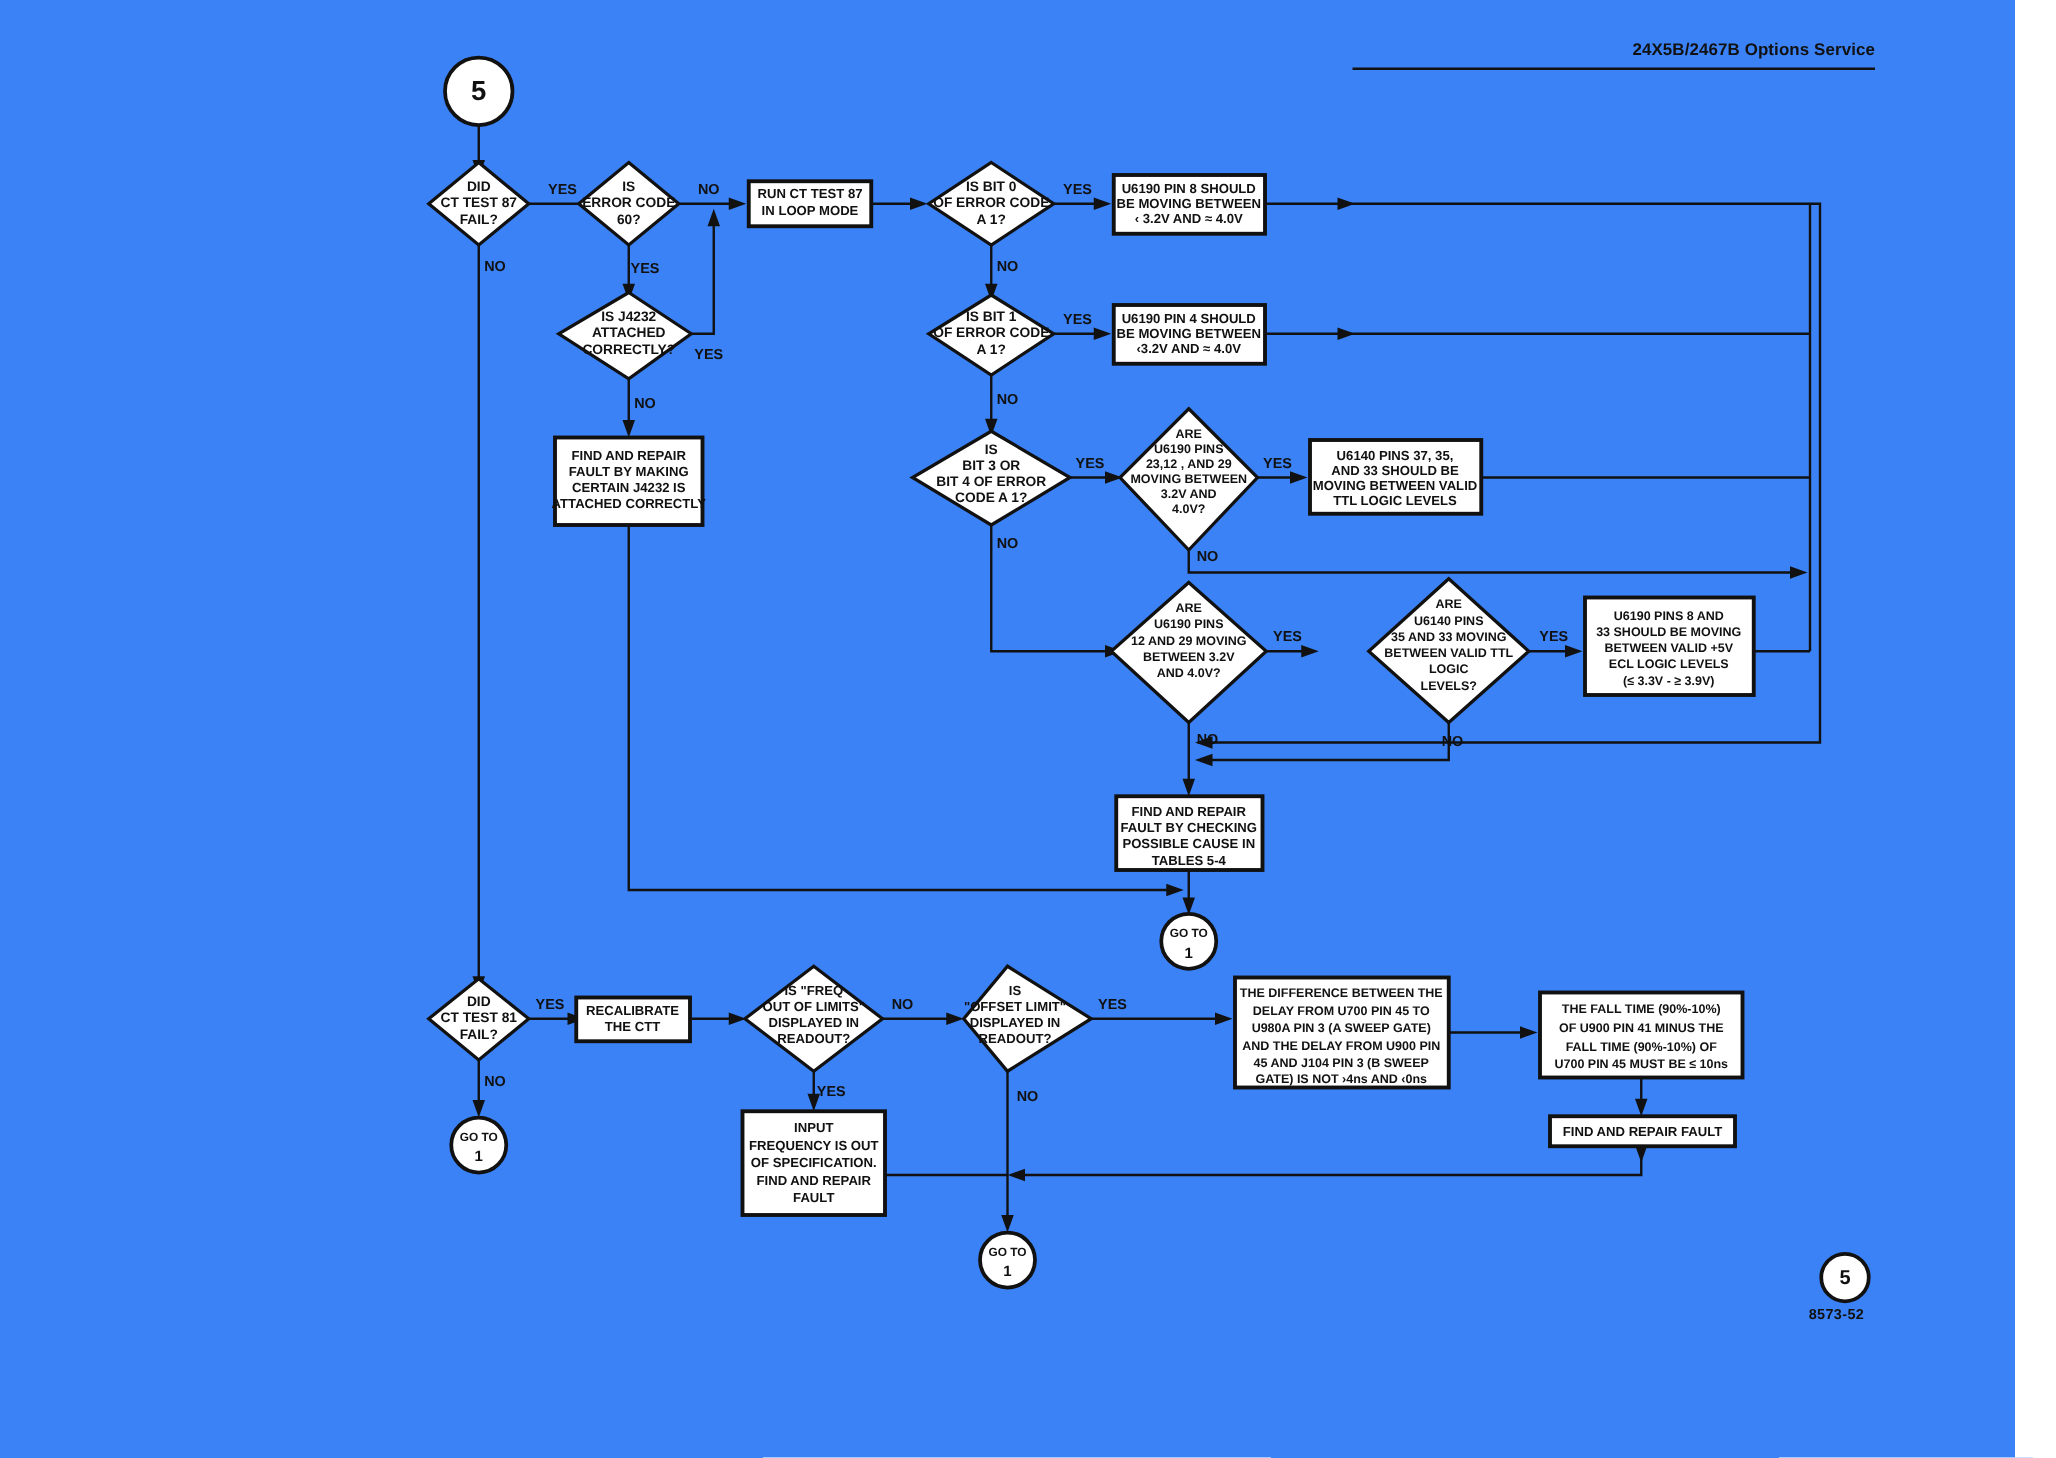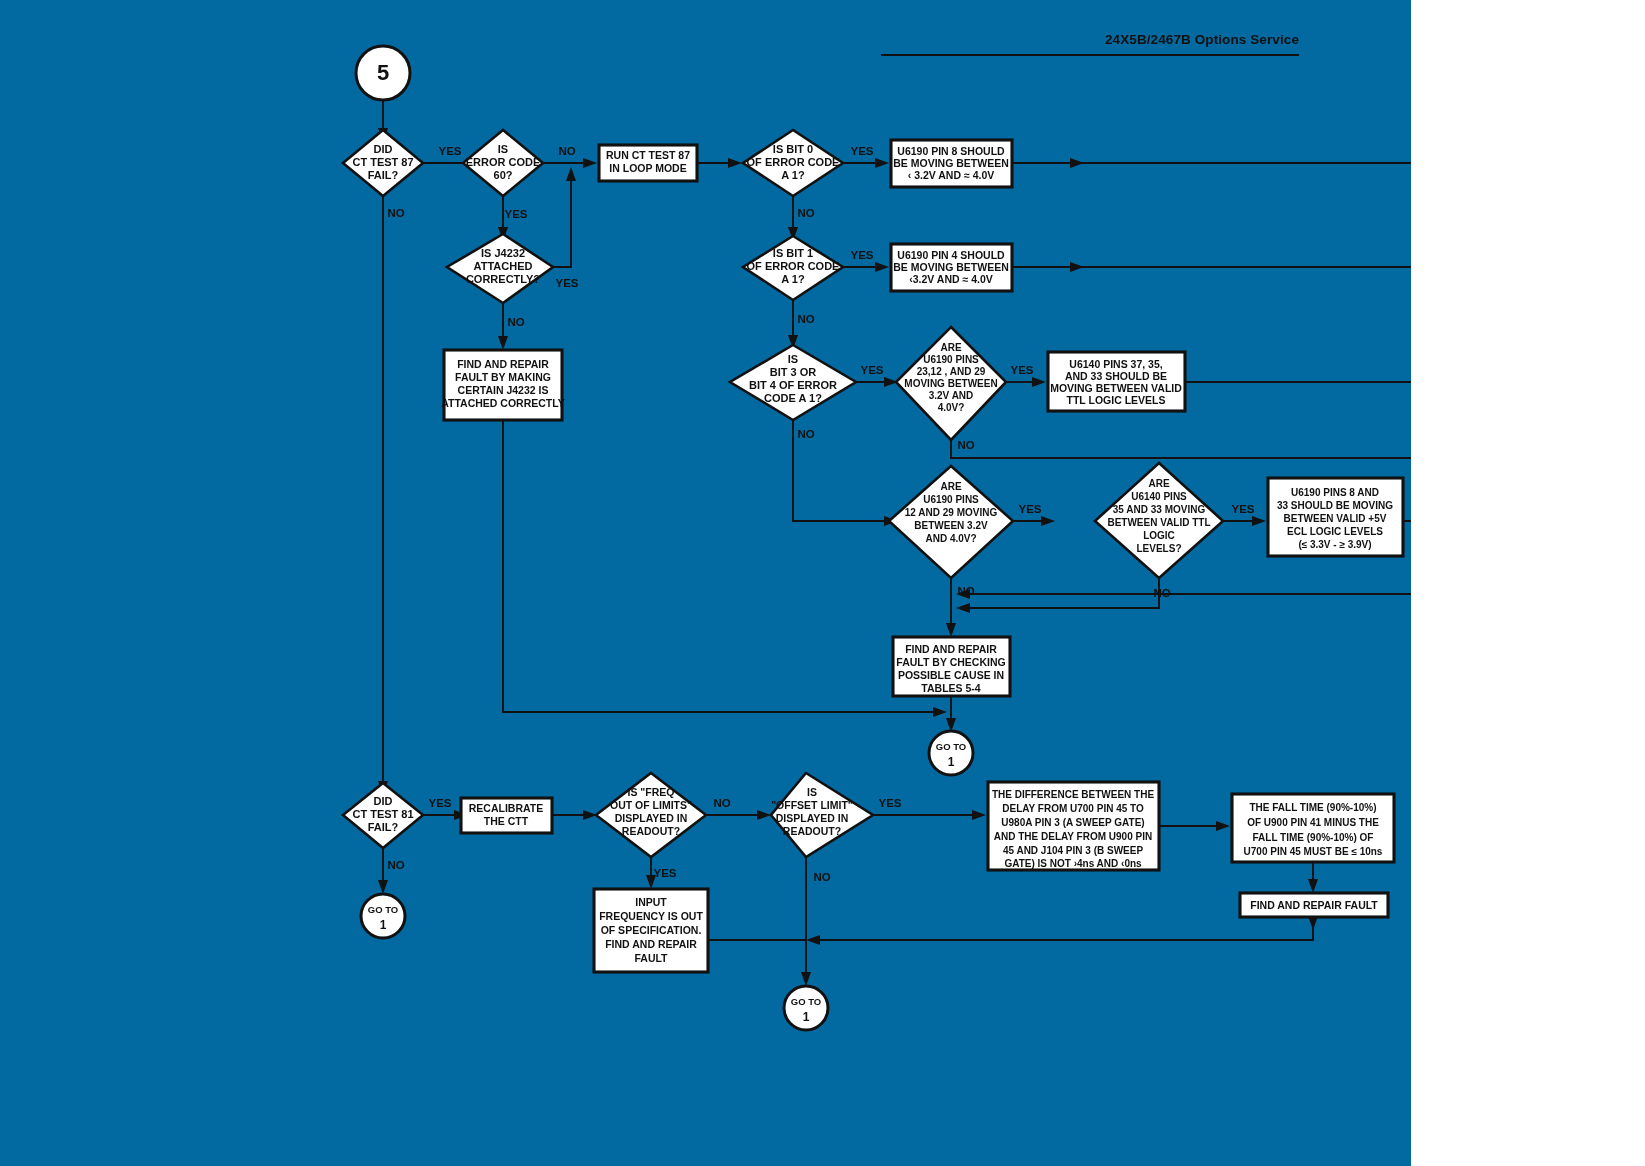--- a/index.html
+++ b/index.html
@@ -2,23 +2,23 @@
 <html><head>
 <meta charset="utf-8">
 <style>
   html, body {
     margin: 0;
     padding: 0;
     background: #ffffff;
   }
   #page {
     position: relative;
-    width: 1411px;
+    width: 1612px;
     height: 1166px;
-    background: #0369a1;
+    background: #3b82f6;
     font-family: "Liberation Sans", sans-serif;
     overflow: hidden;
   }
   #header-title {
     position: absolute;
     right: 112px;
     top: 32px;
     font-size: 13.5px;
     font-weight: bold;
     color: #111;

